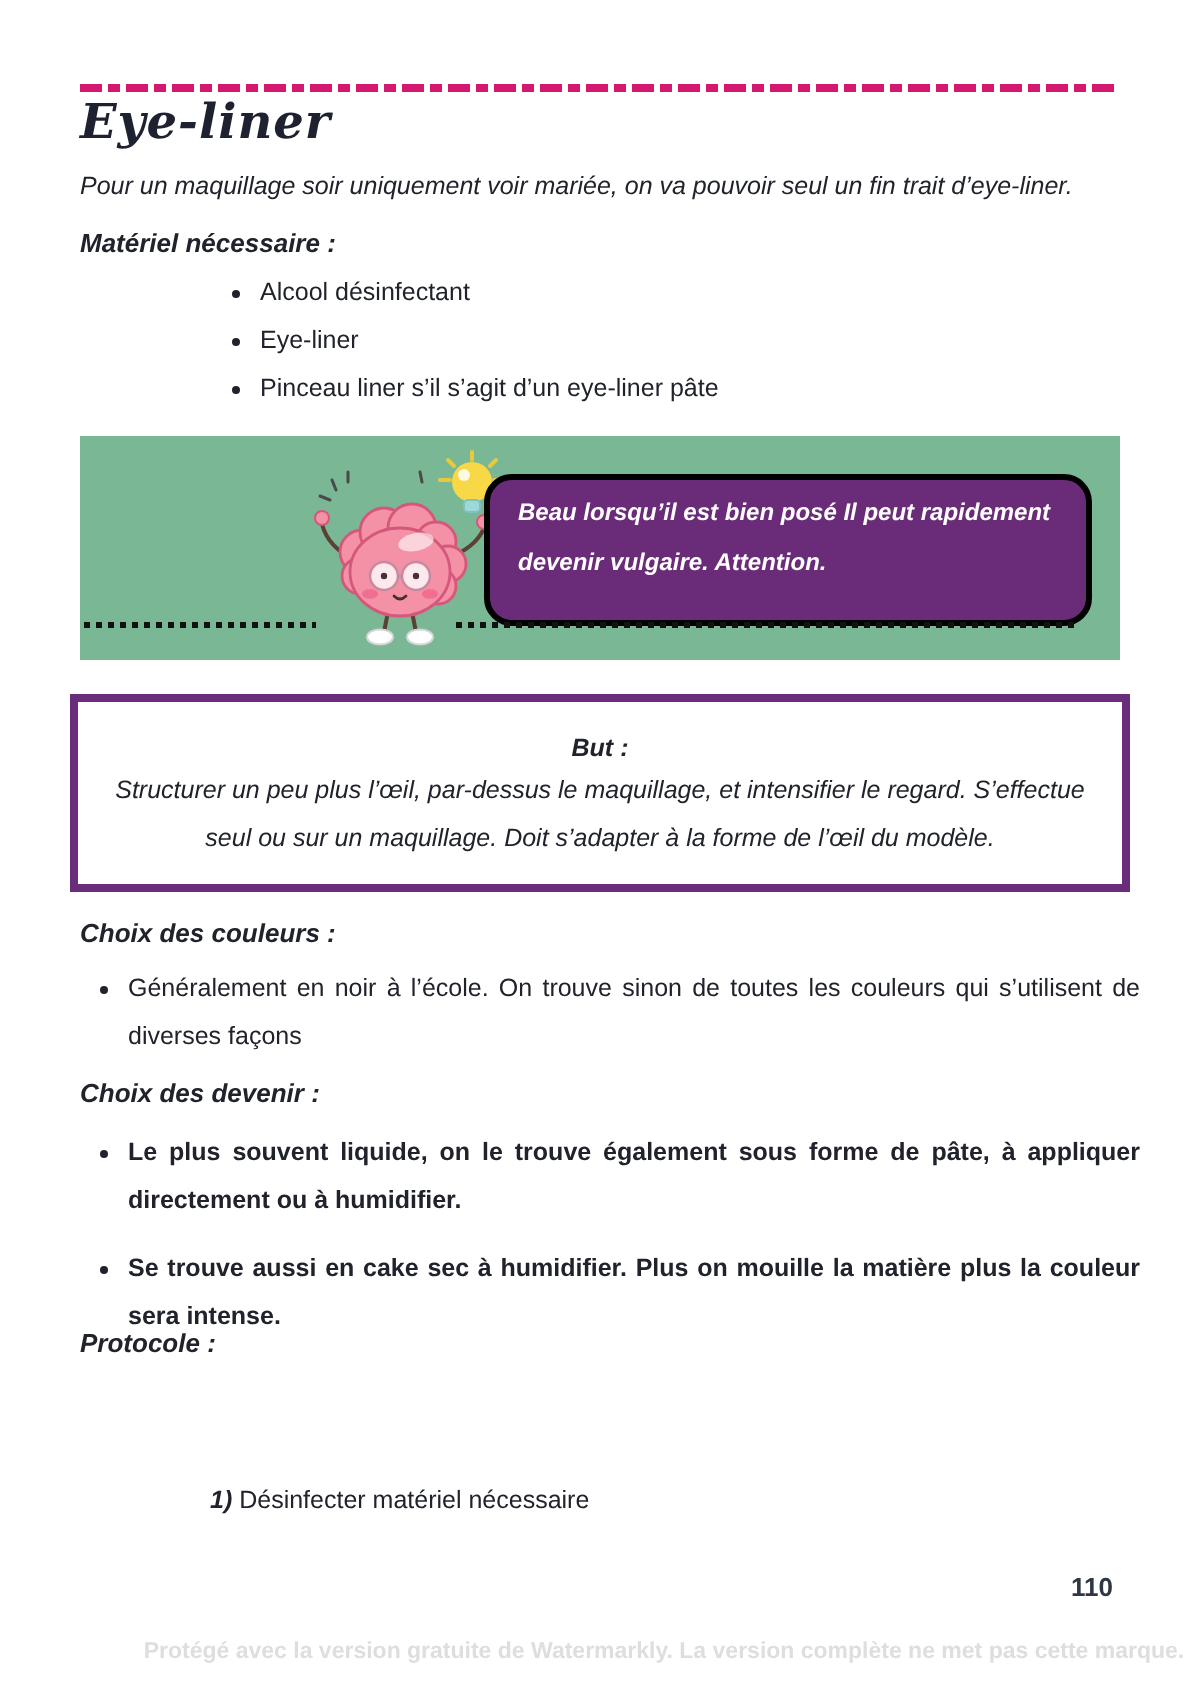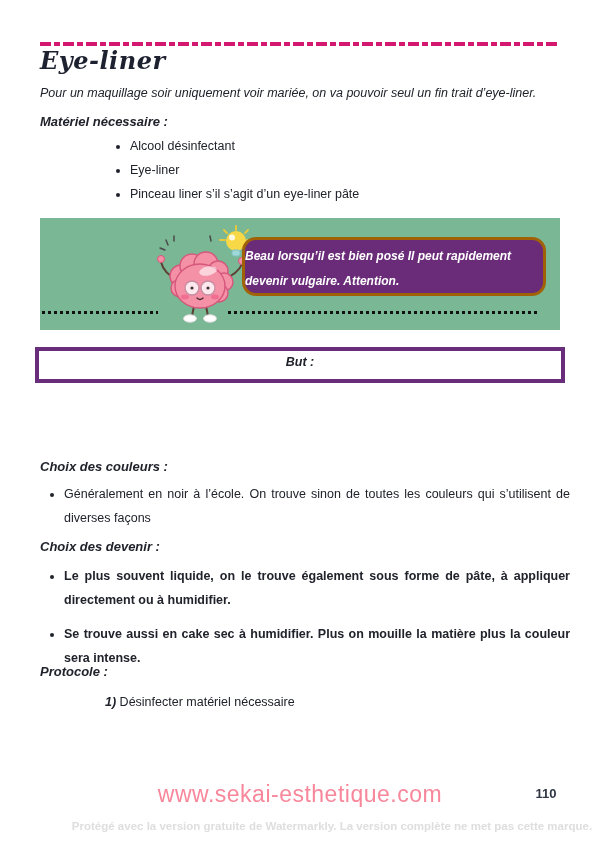--- a/index.html
+++ b/index.html
@@ -31,50 +31,50 @@
     font-size:12.5px;
   }
   ul.materiel-list li { margin-bottom:11px; line-height:1.05; }
   
   .banner {
     position:absolute; left:40px; top:218px; width:520px; height:112px;
     background:#79b795;
   }
   .banner .character { position:absolute; left:108px; top:6px; }
   .bubble {
-    position:absolute; left:202px; top:19px; width:304px; height:59px; box-sizing:border-box;
-    background:#6a2b78; border:3px solid #a16207; border-radius:14px;
+    position:absolute; left:202px; top:19px; width:304px; height:76px; box-sizing:border-box;
+    background:#6a2b78; border:3px solid #000000; border-radius:14px;
     color:#ffffff; font-weight:bold; font-style:italic; font-size:12px; line-height:25px;
-    padding:4px 0;
+    padding:4px 14px;
   }
   .dotline { position:absolute; top:93px; height:3px;
     background: repeating-linear-gradient(90deg,#121212 0 3px, transparent 3px 6px); }
   .dot-left  { left:2px; width:116px; }
   .dot-right { left:188px; width:310px; }
   
   .but-box {
     position:absolute; left:35px; top:347px; width:530px; box-sizing:border-box;
     border:4px solid #6a2d7c; background:#ffffff; text-align:center;
-    padding:4px 14px 10px;
+    padding:16px 14px 10px;
   }
   .but-title { font-weight:bold; font-size:12.5px; font-style:italic; }
   .but-text  { font-style:italic; font-size:12.5px; line-height:1.95; margin-top:2px; }
   .couleurs-h { top:459px; }
   ul.justify-list {
     position:absolute; left:48px; margin:0; padding-left:16px; width:506px;
     font-size:12.5px; text-align:justify;
   }
   .couleurs-list { top:482px; }
   .couleurs-list li, .textures-list li { line-height:1.92; }
   .textures-h { top:539px; }
   .textures-list { top:564px; }
   .textures-list li { margin-bottom:10px;font-weight:bold; }
   .protocole-h { top:664px; }
   .steps { position:absolute; left:105px; top:691px; width:458px; font-size:12.5px; }
-  .step { line-height:1.85; margin-bottom:9px; }
+  .step { line-height:1.85; margin-bottom:9px;margin-top:48px; }
   .step-num { font-weight:bold; font-style:italic; }
   
   .footer-url {
     position:absolute; left:0; top:781px; width:600px; text-align:center;
     color:#f8879b; font-size:23px; letter-spacing:0.5px; text-decoration:none;
   }
   .page-num {
     position:absolute; left:521px; top:786px; width:50px; text-align:center;
     color:#2f3744; font-size:13px; font-weight:bold;
   }
@@ -160,37 +160,37 @@
       <ellipse cx="67" cy="73" rx="4" ry="2.4" fill="#ef6e92"></ellipse>
       <path d="M49,74 Q52,77 55,74" stroke="#4a2e35" stroke-width="1.4" fill="none" stroke-linecap="round"></path>
     </svg>
     <div class="bubble">Beau lorsqu’il est bien posé Il peut rapidement devenir vulgaire. Attention.</div>
     <div class="dotline dot-left"></div>
     <div class="dotline dot-right"></div>
   </div>
 
   <div class="but-box">
     <div class="but-title">But :</div>
+    <div class="but-text">Structurer un peu plus l’œil, par-dessus le maquillage, et intensifier le regard. S’effectue seul ou sur un maquillage. Doit s’adapter à la forme de l’œil du modèle.</div>
   </div>
 
   <h2 class="h-bi couleurs-h">Choix des couleurs :</h2>
   <ul class="justify-list couleurs-list">
     <li>Généralement en noir à l’école. On trouve sinon de toutes les couleurs qui s’utilisent de diverses façons</li>
   </ul>
 
   <h2 class="h-bi textures-h">Choix des devenir :</h2>
   <ul class="justify-list textures-list">
     <li>Le plus souvent liquide, on le trouve également sous forme de pâte, à appliquer directement ou à humidifier.</li>
     <li>Se trouve aussi en cake sec à humidifier. Plus on mouille la matière plus la couleur sera intense.</li>
   </ul>
 
   <h2 class="h-bi protocole-h">Protocole :</h2>
   <div class="steps">
     <div class="step">
       <span class="step-num">1)</span><span> Désinfecter matériel nécessaire</span>
     </div>
   </div>
 
-  <a class="footer-url" href="#">www.sekai-esthetique.com</a>
   <div class="page-num">110</div>
   <div class="watermark">Protégé avec la version gratuite de Watermarkly. La version complète ne met pas cette marque.</div>
 
 </div>
 
 </body></html>

